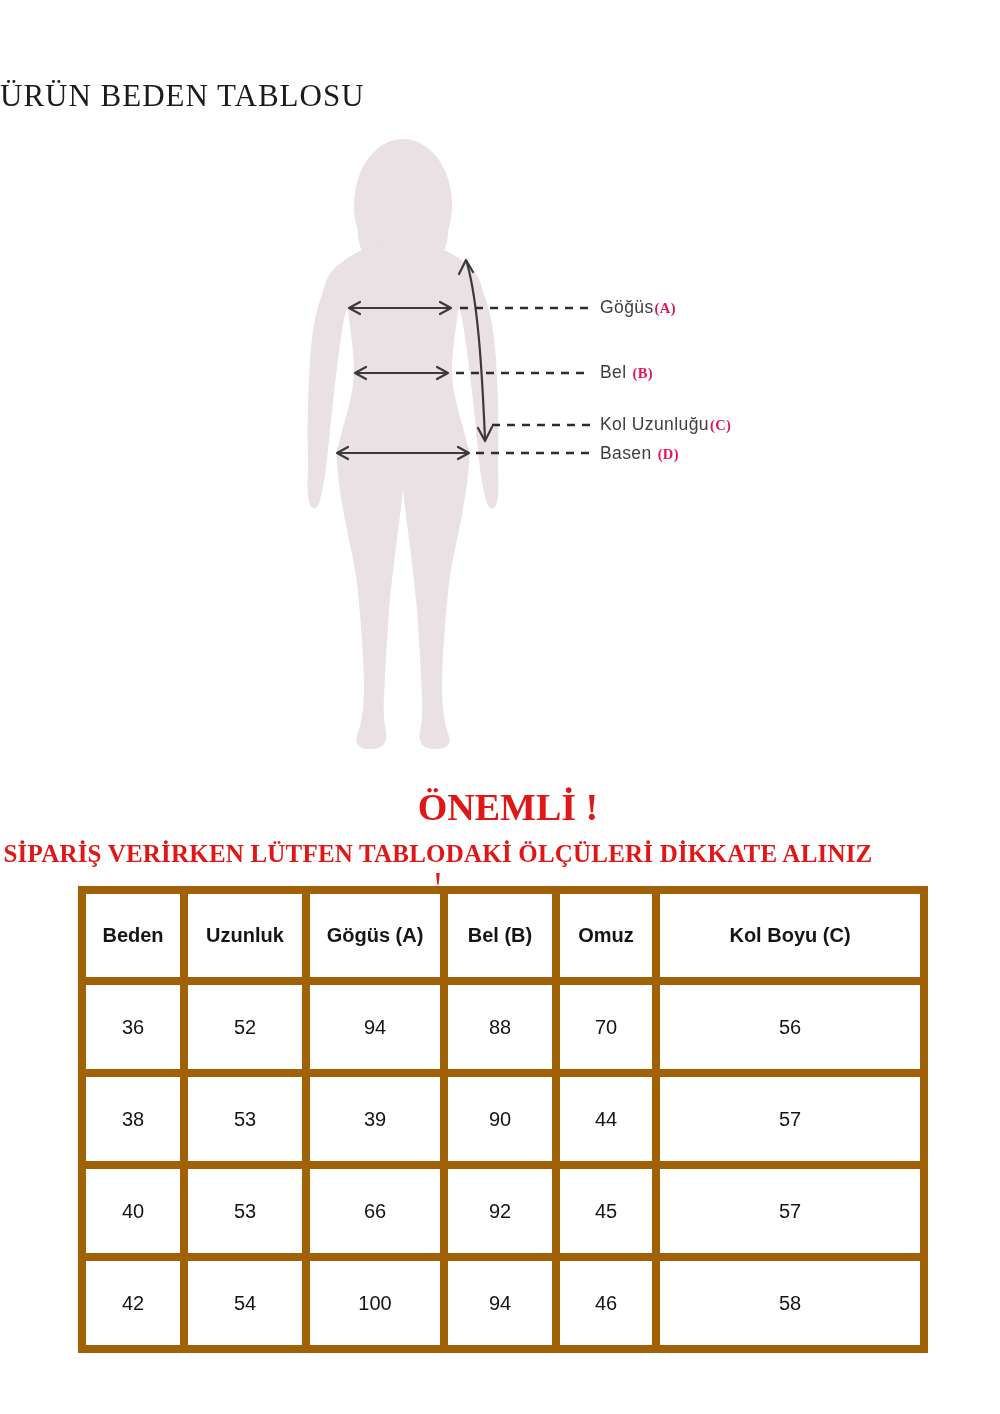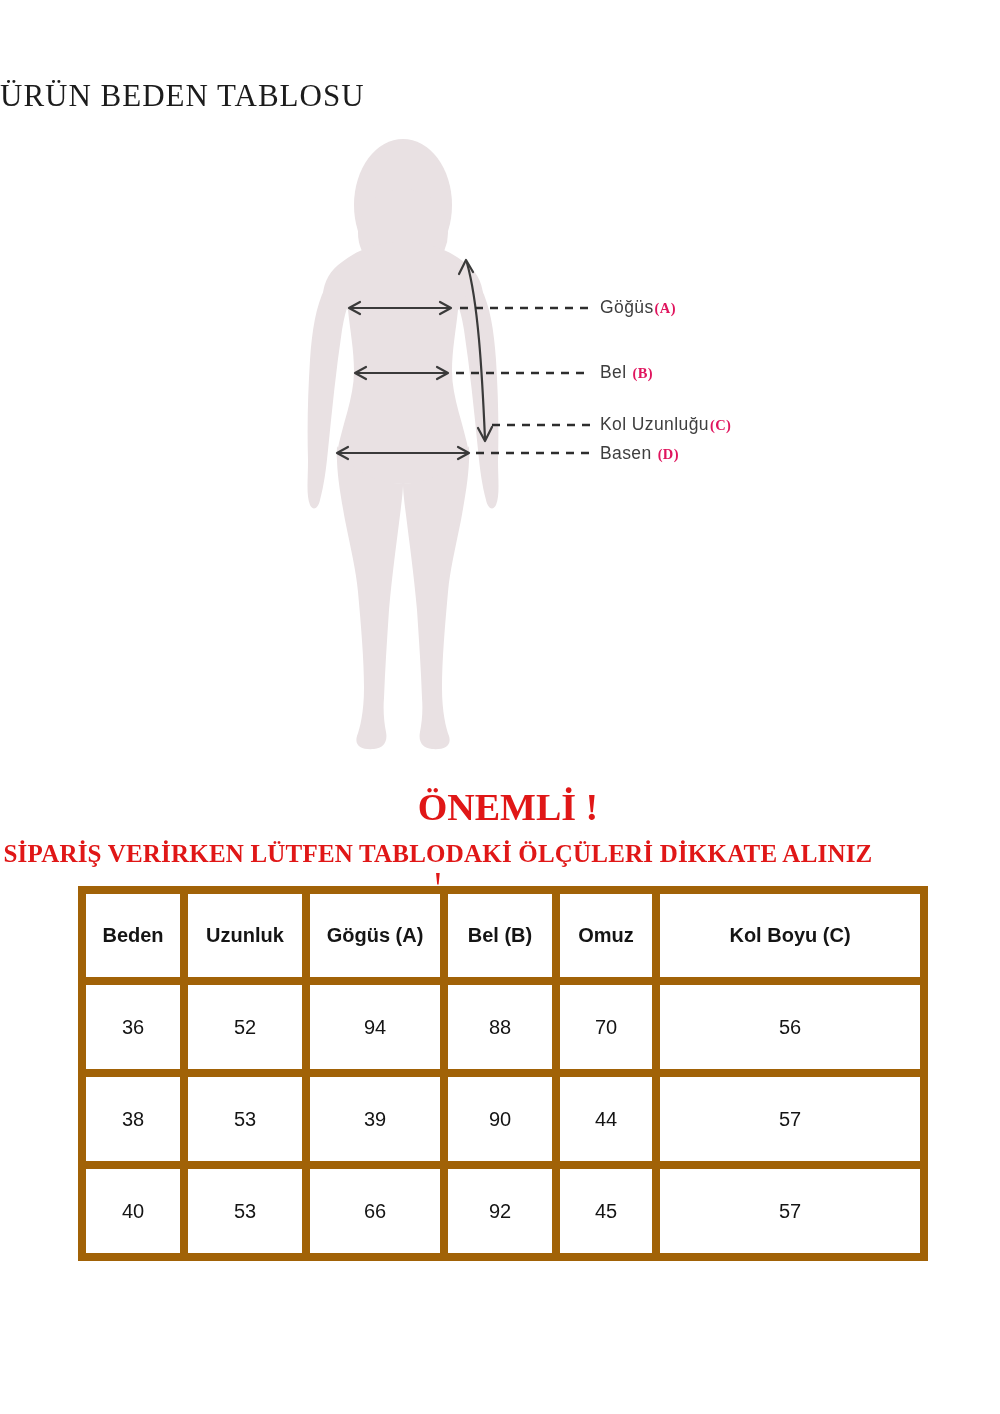--- a/index.html
+++ b/index.html
@@ -159,14 +159,22 @@
       <td>57</td>
     </tr>
     <tr>
       <td>40</td>
       <td>53</td>
       <td>66</td>
       <td>92</td>
       <td>45</td>
       <td>57</td>
     </tr>
+    <tr>
+      <td>42</td>
+      <td>54</td>
+      <td>100</td>
+      <td>94</td>
+      <td>46</td>
+      <td>58</td>
+    </tr>
   </tbody>
 </table>
 
 </body></html>

